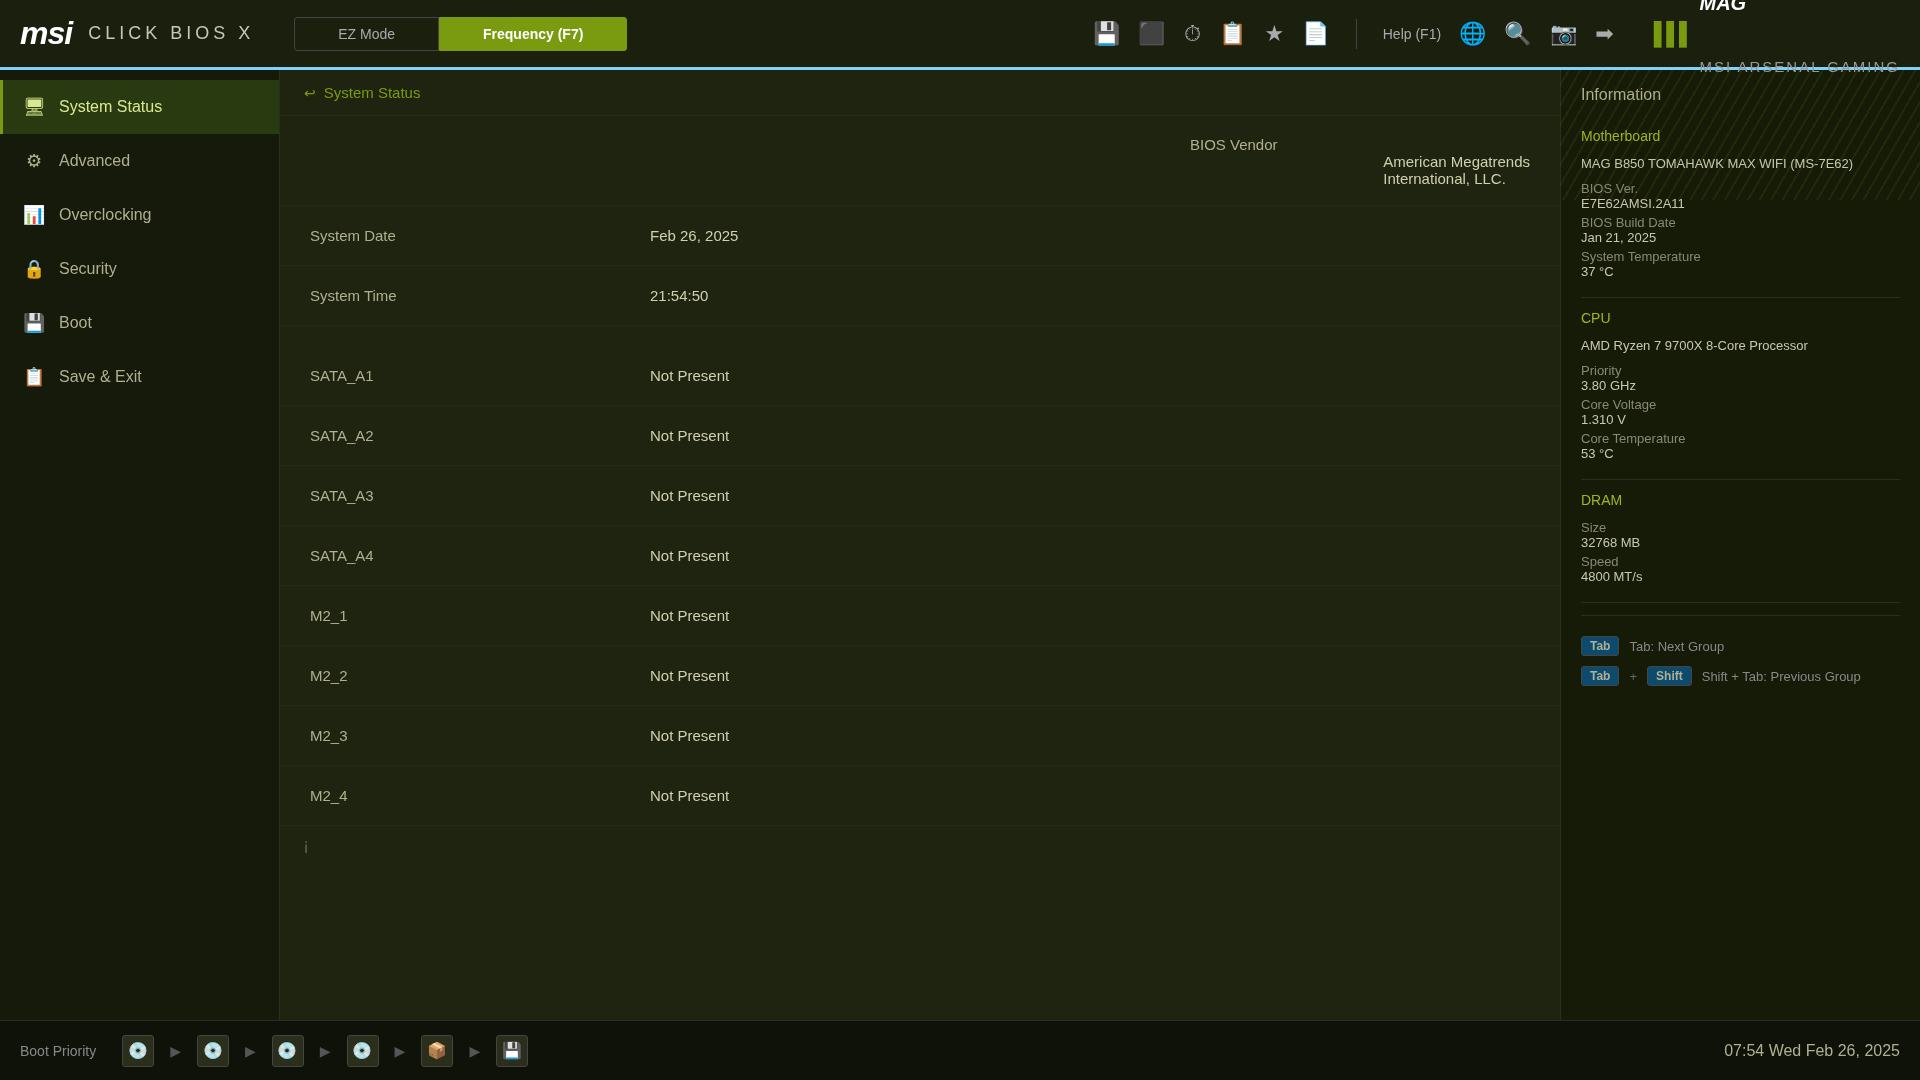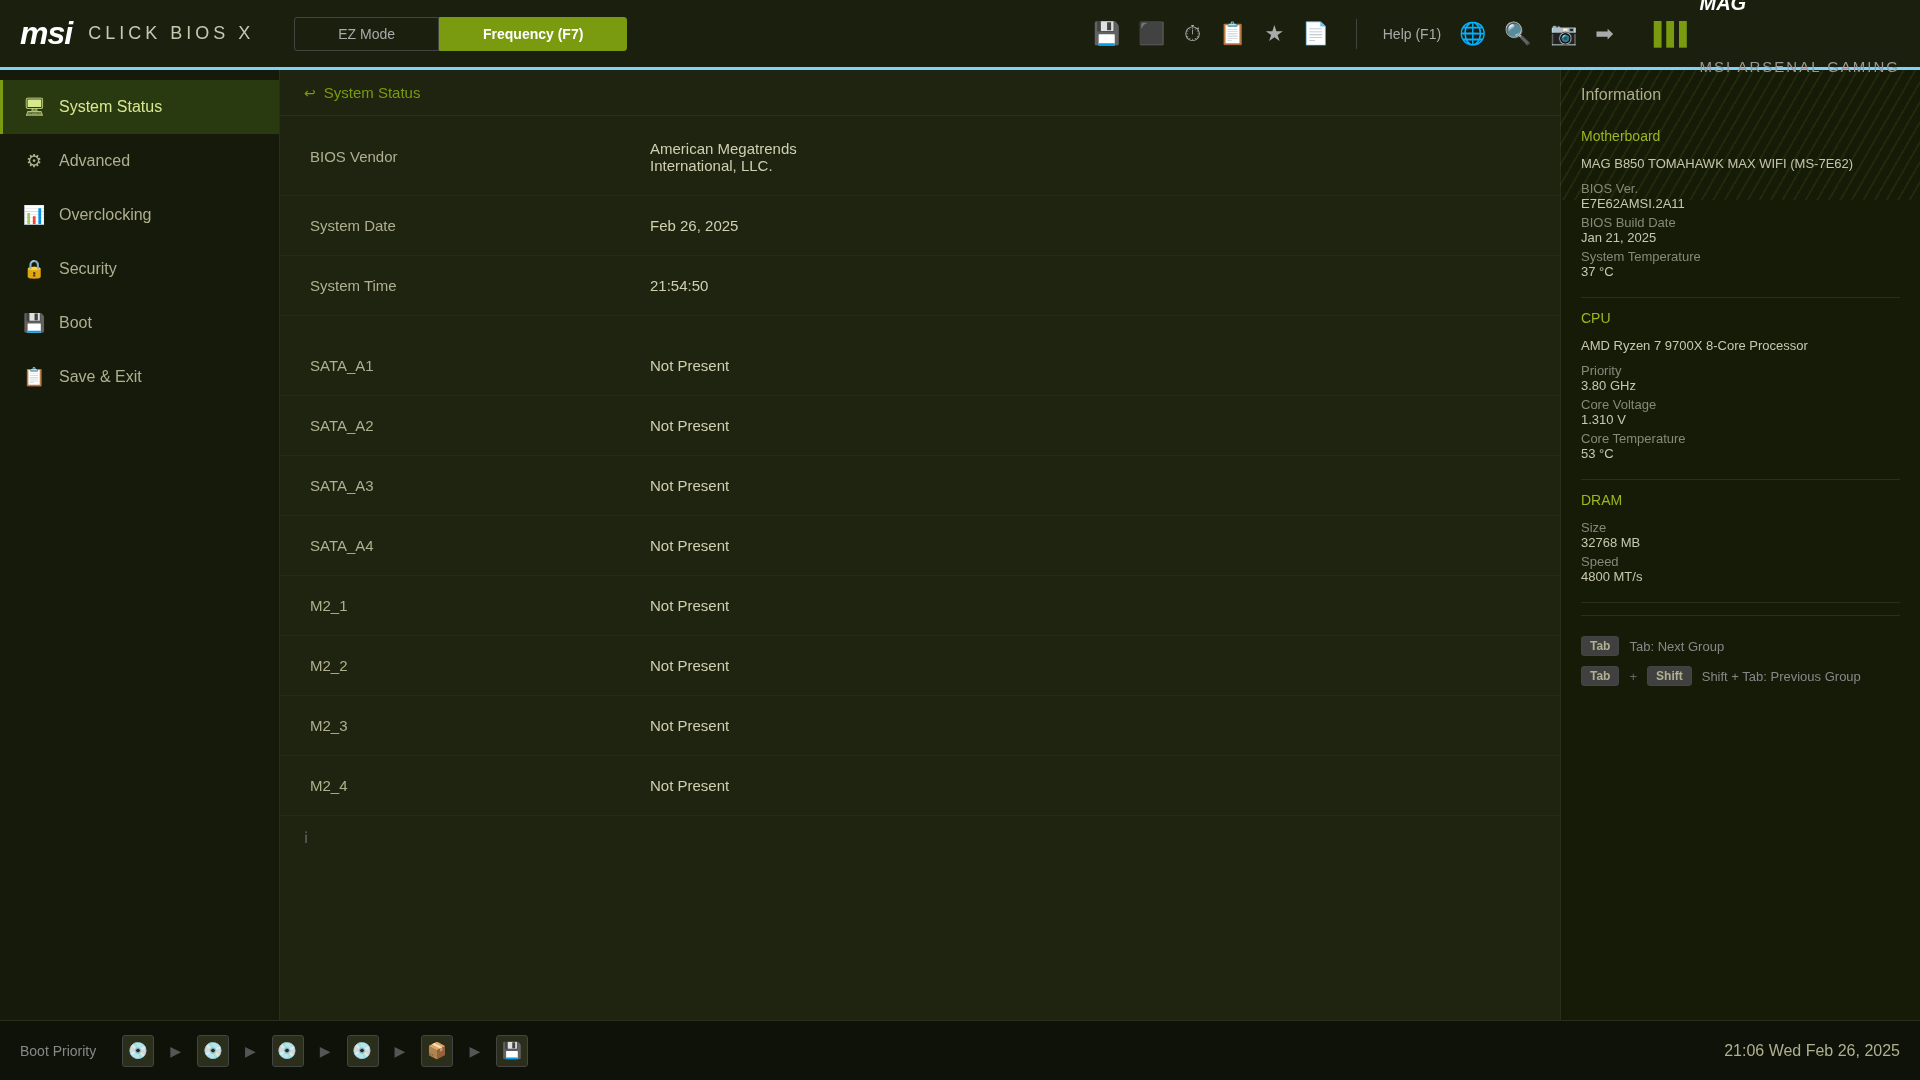--- a/index.html
+++ b/index.html
@@ -198,22 +198,23 @@
 
     .info-row {
       display: flex;
       align-items: center;
       padding: 18px 30px;
       border-bottom: 1px solid #252a12;
       min-height: 60px;
     }
     .info-row.tall {
       min-height: 80px;
-      align-items: center;
+      align-items: flex-end;
       padding-top: 20px;
+      flex-direction: column;
     }
     .info-label {
       color: #b0b090;
       font-size: 15px;
       width: 340px;
       flex-shrink: 0;
     }
     .info-value {
       color: #d0d0b0;
       font-size: 15px;
@@ -301,21 +302,21 @@
     }
     .shortcut-row {
       display: flex;
       align-items: center;
       gap: 10px;
       margin-bottom: 10px;
       font-size: 13px;
       color: #888;
     }
     .key-badge {
-      background: #404040;
+      background: #0c4a6e;
       border: 1px solid #444;
       border-radius: 3px;
       padding: 2px 8px;
       font-size: 12px;
       color: #b0b090;
       font-weight: bold;
     }
     .key-plus {
       color: #666;
     }
@@ -620,17 +621,17 @@
   </div>
   <span class="boot-arrow">▶</span>
   <div class="boot-device">
     <div class="boot-icon" style="position:relative;">
       <span>💾</span>
       <span style="position:absolute;top:-4px;right:-4px;background:#cc3333;color:#fff;font-size:9px;border-radius:2px;padding:0 3px;"></span>
     </div>
   </div>
 
   <div class="footer-time">
-    <span>21:06</span>
+    <span>07:54</span>
     <span> </span>
     <span>Wed Feb 26, 2025</span>
   </div>
 </div>
 
 </body></html>

